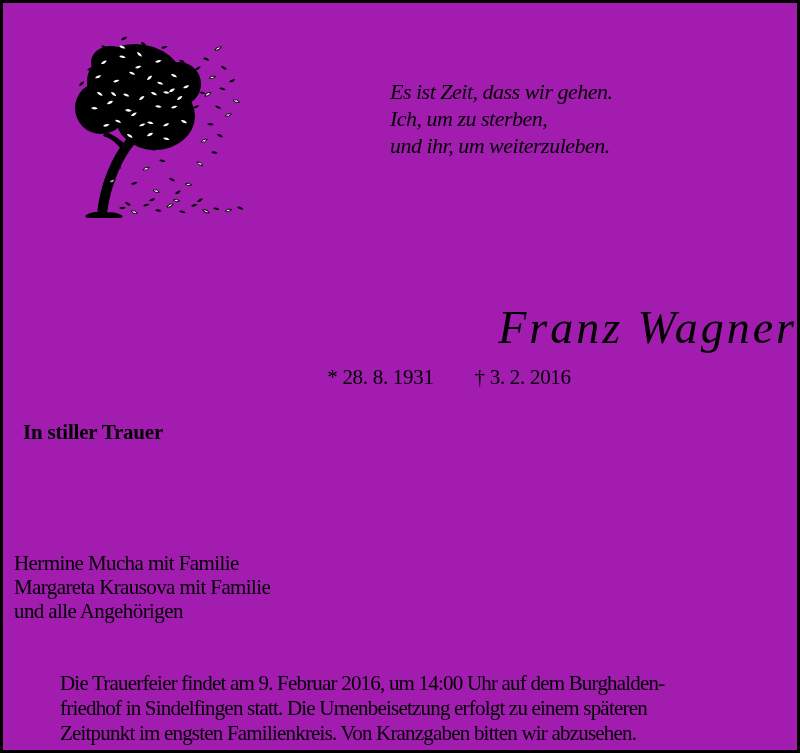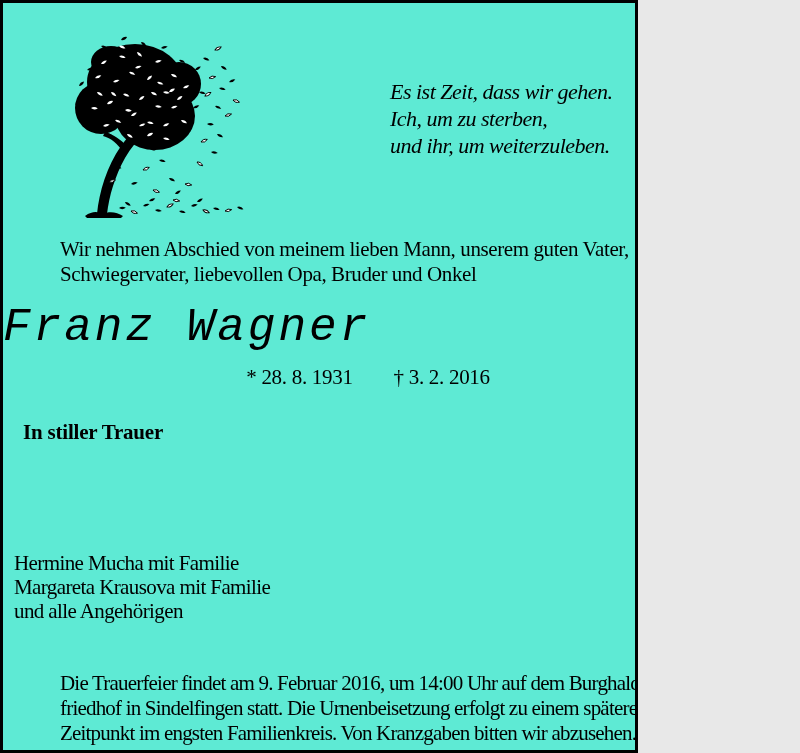--- a/index.html
+++ b/index.html
@@ -1,19 +1,19 @@
 <!DOCTYPE html>
 <html><head>
 <meta charset="utf-8">
 <style>
   html,body{margin:0;padding:0;background:#e8e8e8;}
   .page{
     position:relative;
-    width:638px;height:753px;
-    background:#5eead4;
+    width:800px;height:753px;
+    background:#a21caf;
     border:3px solid #000;
     box-sizing:border-box;
     overflow:hidden;
     font-family:"Liberation Serif", serif;
     color:#000;
   }
   .abs{position:absolute;}
   .pre{white-space:pre;}
   .quote{
     left:387px;top:75px;
@@ -21,22 +21,22 @@
     font-size:22px;line-height:27px;
     letter-spacing:-0.5px;
   }
   .intro{
     left:57px;top:234px;
     font-size:21px;line-height:25px;
     letter-spacing:-0.4px;
   }
   .name{
     left:0;top:299px;width:100%;
-    text-align:left;
-    font-family:Liberation Mono, monospace;
+    text-align:right;
+    font-family:Liberation Serif, serif;
     font-style:italic;
     font-size:46px;line-height:52px;
     letter-spacing:3px;
   }
   .dates{
     left:12px;top:362px;width:100%;
     text-align:center;
     font-size:21px;line-height:25px;
     letter-spacing:-0.3px;
     margin-left:37px;
@@ -183,22 +183,20 @@
     <use href="#leaf" class="lb" transform="translate(134,166) rotate(-30)"></use>
     <use href="#leaf" class="lb" transform="translate(150,172) rotate(15)"></use>
     <use href="#leaf" class="lw" transform="translate(162,175) rotate(-10)"></use>
     <use href="#leaf" class="lb" transform="translate(174,171) rotate(20)"></use>
   </svg>
 
   <div class="abs quote pre">Es ist Zeit, dass wir gehen.
 Ich, um zu sterben,
 und ihr, um weiterzuleben.</div>
 
-  <div class="abs intro pre">Wir nehmen Abschied von meinem lieben Mann, unserem guten Vater,
-Schwiegervater, liebevollen Opa, Bruder und Onkel</div>
 
   <div class="abs name">Franz Wagner</div>
 
   <div class="abs dates">
     <span class="birth">* 28. 8. 1931</span>
     <span class="death">† 3. 2. 2016</span>
   </div>
 
   <div class="abs mourning">
     <div class="heading">In stiller Trauer</div>

